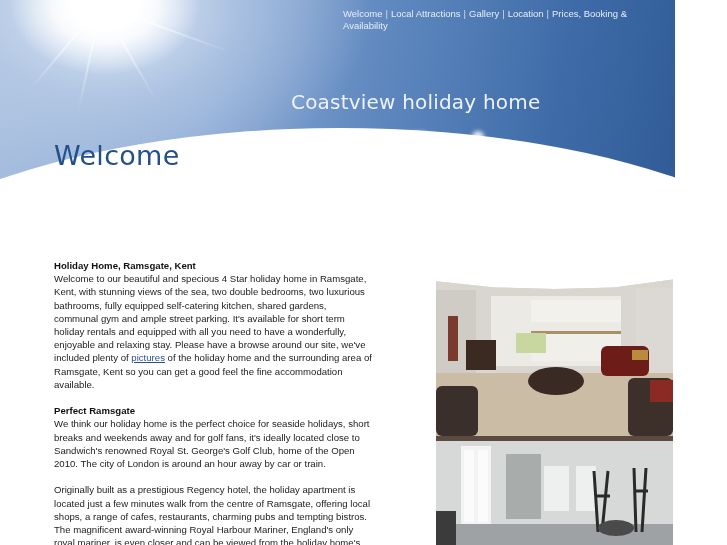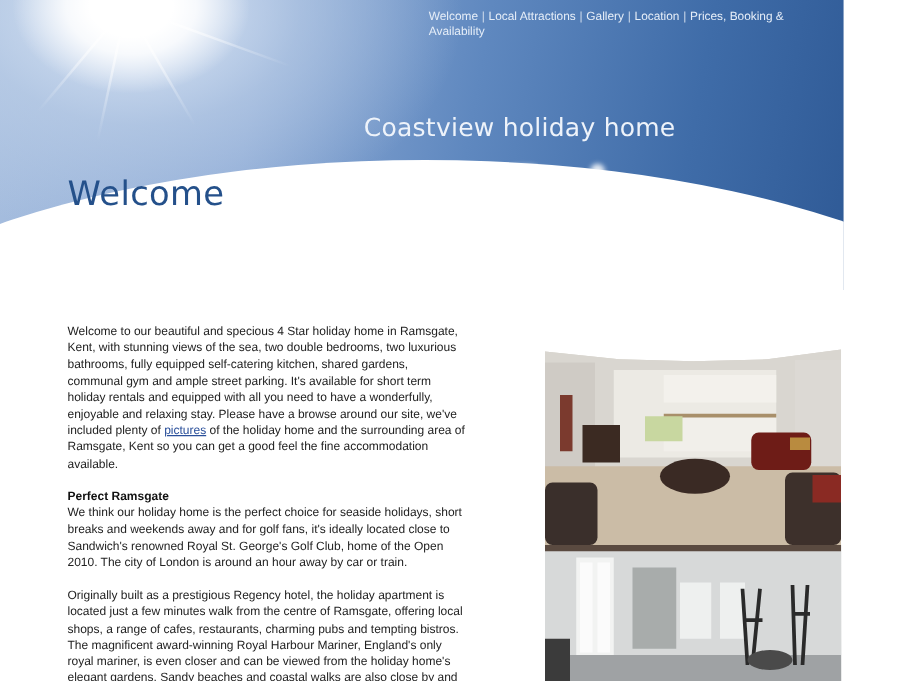--- a/index.html
+++ b/index.html
@@ -52,20 +52,21 @@
 
   <div class="nav">
     <a href="#">Welcome</a><span class="sep">|</span><a href="#">Local Attractions</a><span class="sep">|</span><a href="#">Gallery</a><span class="sep">|</span><a href="#">Location</a><span class="sep">|</span><a href="#">Prices, Booking &amp; Availability</a>
   </div>
 
   <div class="site-title">Coastview holiday home</div>
   <div class="page-heading">Welcome</div>
 </div>
 
 <div class="content">
+  <h3>Holiday Home, Ramsgate, Kent</h3>
   <p><span>Welcome to our beautiful and specious 4 Star holiday home in Ramsgate, Kent, with stunning views of the sea, two double bedrooms, two luxurious bathrooms, fully equipped self-catering kitchen, shared gardens, communal gym and ample street parking. It's available for short term holiday rentals and equipped with all you need to have a wonderfully, enjoyable and relaxing stay. Please have a browse around our site, we've included plenty of </span><a href="#">pictures</a><span> of the holiday home and the surrounding area of Ramsgate, Kent so you can get a good feel the fine accommodation available.</span></p>
 
   <h3>Perfect Ramsgate</h3>
   <p>We think our holiday home is the perfect choice for seaside holidays, short breaks and weekends away and for golf fans, it's ideally located close to Sandwich's renowned Royal St. George's Golf Club, home of the Open 2010. The city of London is around an hour away by car or train.</p>
 
   <p>Originally built as a prestigious Regency hotel, the holiday apartment is located just a few minutes walk from the centre of Ramsgate, offering local shops, a range of cafes, restaurants, charming pubs and tempting bistros. The magnificent award-winning Royal Harbour Mariner, England's only royal mariner, is even closer and can be viewed from the holiday home's elegant gardens. Sandy beaches and coastal walks are also close by and there's almost no limit of breath-taking views to enjoy.</p>
 </div>
 
 <div class="photo1">
   <svg width="237" height="158" viewBox="0 0 237 158">

